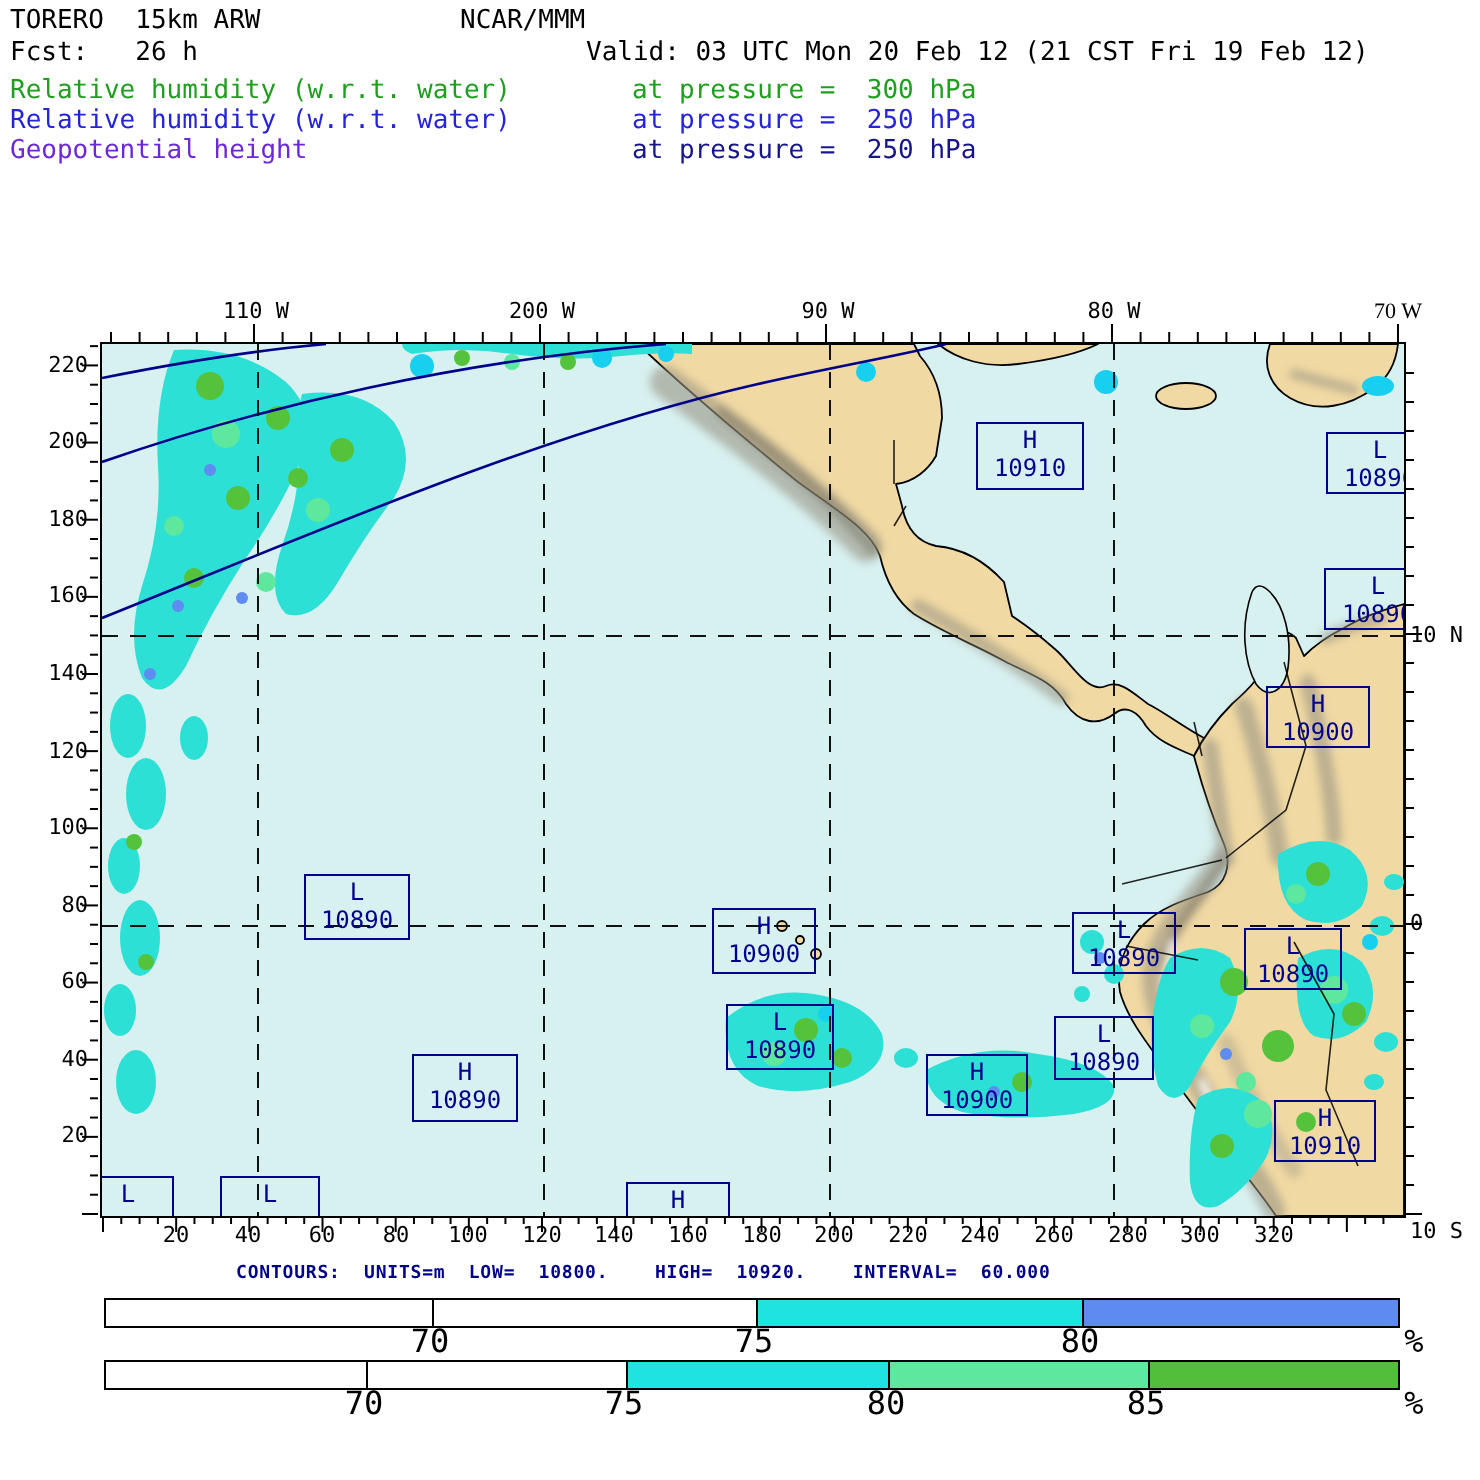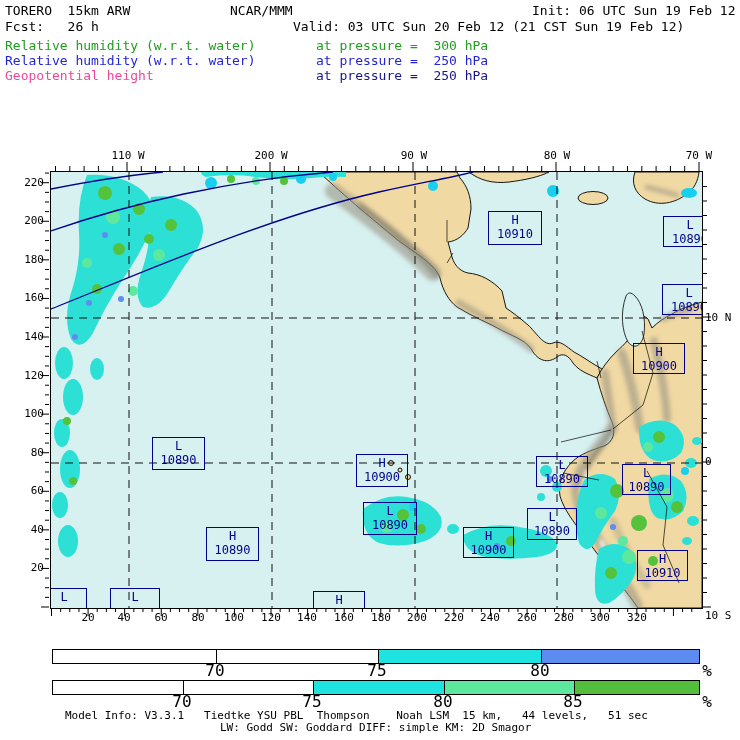--- a/index.html
+++ b/index.html
@@ -24,29 +24,28 @@
   .cbl{position:absolute;font-size:16px;line-height:12px;transform:translateX(-50%);white-space:pre;}
   .footer-line{position:absolute;font-size:11px;line-height:12px;white-space:pre;color:#000;}
 </style>
 </head>
 <body>
 
 <div id="page">
 
   <div class="hdr" style="left:5px;top:4px;">TORERO  15km ARW</div>
   <div class="hdr" style="left:230px;top:4px;">NCAR/MMM</div>
-  <div class="hdr" style="left:532px;top:4px;">Init: 06 UTC Sun 19 Feb 12</div>
   <div class="hdr" style="left:5px;top:20px;">Fcst:   26 h</div>
-  <div class="hdr" style="left:293px;top:20px;">Valid: 03 UTC Sun 20 Feb 12 (21 CST Sun 19 Feb 12)</div>
+  <div class="hdr" style="left:293px;top:20px;">Valid: 03 UTC Mon 20 Feb 12 (21 CST Fri 19 Feb 12)</div>
 
   <div class="hdr" style="left:5px;top:39px;color:#1f9e1f;">Relative humidity (w.r.t. water)</div>
   <div class="hdr" style="left:316px;top:39px;color:#1f9e1f;">at pressure =  300 hPa</div>
   <div class="hdr" style="left:5px;top:54px;color:#2424d8;">Relative humidity (w.r.t. water)</div>
   <div class="hdr" style="left:316px;top:54px;color:#2424d8;">at pressure =  250 hPa</div>
-  <div class="hdr" style="left:5px;top:69px;color:#ec4899;">Geopotential height</div>
+  <div class="hdr" style="left:5px;top:69px;color:#6d28d9;">Geopotential height</div>
   <div class="hdr" style="left:316px;top:69px;color:#16168a;">at pressure =  250 hPa</div>
 
   <div id="map-frame">
     <svg viewBox="50 171 651 436" preserveAspectRatio="none">
       <defs>
         <filter id="soft" x="-40%" y="-40%" width="180%" height="180%">
             <feGaussianBlur stdDeviation="2.2"></feGaussianBlur>
           </filter>
       </defs>
       <rect x="50" y="171" width="651" height="436" fill="#d7f0f0"></rect>
@@ -448,20 +447,21 @@
       <line x1="702" y1="288" x2="707" y2="288" stroke="#000" stroke-width="1"></line>
       <line x1="702" y1="273.5" x2="707" y2="273.5" stroke="#000" stroke-width="1"></line>
       <line x1="702" y1="259" x2="707" y2="259" stroke="#000" stroke-width="1"></line>
       <line x1="702" y1="244.5" x2="707" y2="244.5" stroke="#000" stroke-width="1"></line>
       <line x1="702" y1="230" x2="707" y2="230" stroke="#000" stroke-width="1"></line>
       <line x1="702" y1="215.5" x2="707" y2="215.5" stroke="#000" stroke-width="1"></line>
       <line x1="702" y1="201" x2="707" y2="201" stroke="#000" stroke-width="1"></line>
       <line x1="702" y1="186.5" x2="707" y2="186.5" stroke="#000" stroke-width="1"></line>
     </svg>
 
+  <div class="contours-line">CONTOURS:  UNITS=m  LOW=  10800.    HIGH=  10920.    INTERVAL=  60.000</div>
 
   <div class="cbar" id="cbar0" style="top:649px;">
       <div class="cseg" style="left: 0px; width: 163px; background: rgb(255, 255, 255);"></div>
       <div class="cseg" style="left: 163px; width: 162px; background: rgb(255, 255, 255);"></div>
       <div class="cseg" style="left: 325px; width: 163px; background: rgb(30, 227, 224);"></div>
       <div class="cseg" style="left: 488px; width: 158px; background: rgb(92, 140, 240);"></div>
       <div class="cdiv" style="left: 163px;"></div>
       <div class="cdiv" style="left: 325px;"></div>
       <div class="cdiv" style="left: 488px;"></div>
     </div>
@@ -470,27 +470,25 @@
       <div class="cseg" style="left: 130px; width: 130px; background: rgb(255, 255, 255);"></div>
       <div class="cseg" style="left: 260px; width: 131px; background: rgb(30, 227, 224);"></div>
       <div class="cseg" style="left: 391px; width: 130px; background: rgb(93, 232, 158);"></div>
       <div class="cseg" style="left: 521px; width: 125px; background: rgb(82, 190, 60);"></div>
       <div class="cdiv" style="left: 130px;"></div>
       <div class="cdiv" style="left: 260px;"></div>
       <div class="cdiv" style="left: 391px;"></div>
       <div class="cdiv" style="left: 521px;"></div>
     </div>
 
-  <div class="footer-line" style="left:65px;top:710px;">Model Info: V3.3.1   Tiedtke YSU PBL  Thompson    Noah LSM  15 km,   44 levels,   51 sec</div>
-  <div class="footer-line" style="left:220px;top:722px;">LW: Godd SW: Goddard DIFF: simple KM: 2D Smagor</div>
 <div class="axl" style="left: 128px; top: 150px; transform: translateX(-50%);">110 W</div>
     <div class="axl" style="left: 271px; top: 150px; transform: translateX(-50%);">200 W</div>
     <div class="axl" style="left: 414px; top: 150px; transform: translateX(-50%);">90 W</div>
     <div class="axl" style="left: 557px; top: 150px; transform: translateX(-50%);">80 W</div>
-    <div class="axl" style="left: 699px; top: 150px; transform: translateX(-50%);">70 W</div>
+    <div class="axl" style="left: 699px; top: 150px; transform: translateX(-50%); font-family: Liberation Serif, serif;">70 W</div>
     <div class="axl" style="left: 705px; top: 312px;">10 N</div>
     <div class="axl" style="left: 705px; top: 456px;">0</div>
     <div class="axl" style="left: 705px; top: 610px;">10 S</div>
     <div class="axl right-col" style="left: 14px; top: 177px; width: 30px;">220</div>
     <div class="axl right-col" style="left: 14px; top: 215px; width: 30px;">200</div>
     <div class="axl right-col" style="left: 14px; top: 254px; width: 30px;">180</div>
     <div class="axl right-col" style="left: 14px; top: 292px; width: 30px;">160</div>
     <div class="axl right-col" style="left: 14px; top: 331px; width: 30px;">140</div>
     <div class="axl right-col" style="left: 14px; top: 370px; width: 30px;">120</div>
     <div class="axl right-col" style="left: 14px; top: 408px; width: 30px;">100</div>

